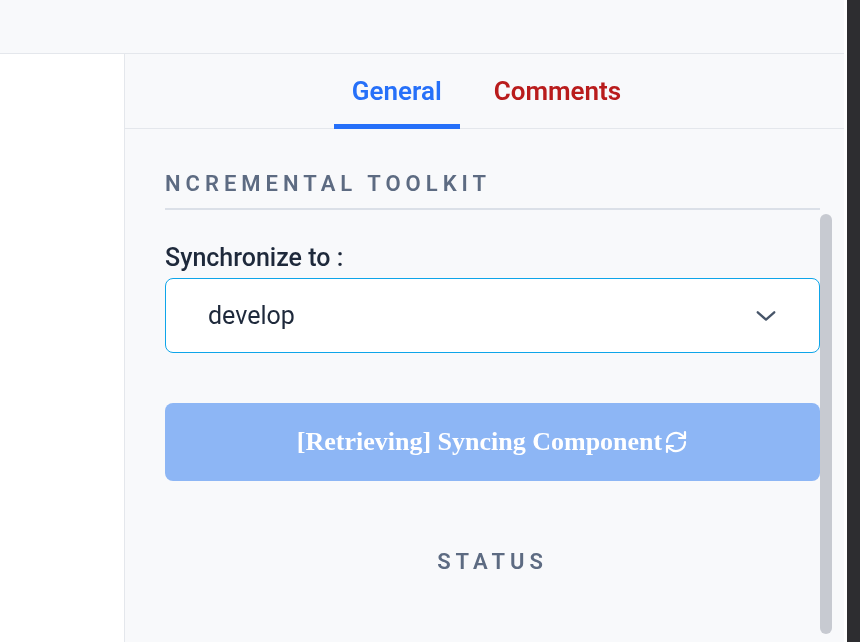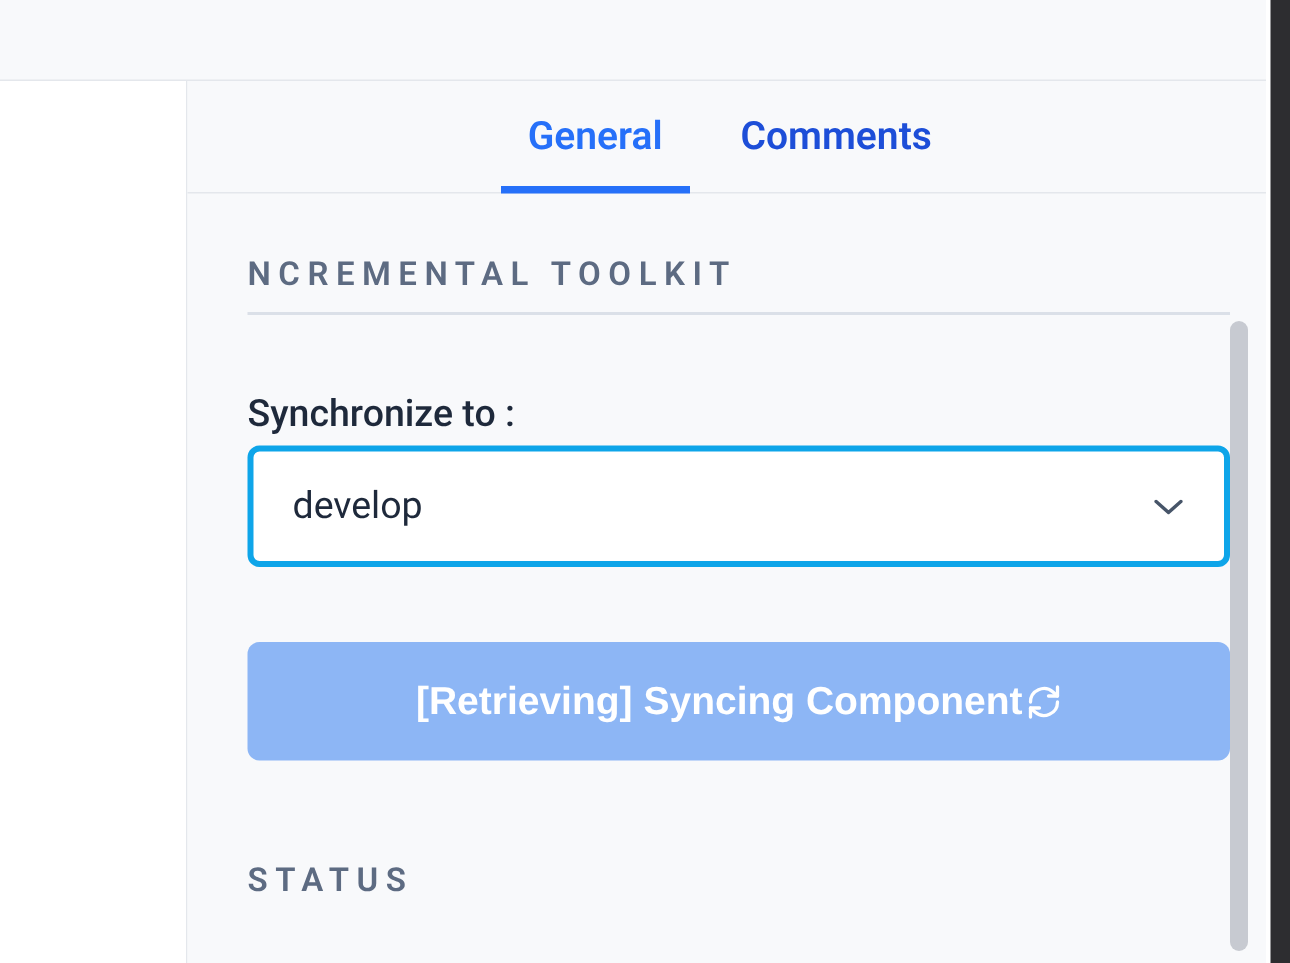--- a/index.html
+++ b/index.html
@@ -50,21 +50,21 @@
       display: flex;
       justify-content: center;
       gap: 52px;
       padding: 22px 12px 0 0;
       border-bottom: 1px solid #e4e7ec;
       align-items: center;
     }
     .tab {
       font-size: 26px;
       font-weight: 600;
-      color: #1d4ed8;
+      color: #b91c1c;
       padding-bottom: 22px;
       cursor: pointer;
       position: relative;
     }
     .tab.active {
       color: #2670f9;
     }
     .tab.active::after {
       content: "";
       position: absolute;
@@ -80,34 +80,34 @@
       flex: 1;
     }
     .section-title {
       font-size: 22px;
       font-weight: 600;
       letter-spacing: 5px;
       color: #5d6b82;
       text-transform: uppercase;
       padding-bottom: 12px;
       border-bottom: 2px solid #dbe0e8;
-      margin-bottom: 52px;
+      margin-bottom: 33px;
     }
     .label-text {
       font-size: 25px;
       color: #1e293b;
       margin-bottom: 6px;
       font-weight: 500;
     }
     .select-box {
       width: 100%;
-      border: 4px solid #0ea5e9;
+      border: 1px solid #0ea5e9;
       border-radius: 8px;
       background: #ffffff;
-      padding: 22px 26px;
+      padding: 22px 42px;
       display: flex;
       justify-content: space-between;
       align-items: center;
       cursor: pointer;
       margin-bottom: 50px;
     }
     .select-value {
       font-size: 25px;
       color: #1e293b;
     }
@@ -120,36 +120,38 @@
       background: #8db6f5;
       border: none;
       border-radius: 8px;
       padding: 24px 20px;
       display: flex;
       justify-content: center;
       align-items: center;
       gap: 2px;
       cursor: pointer;
       margin-bottom: 68px;
+      font-family: Liberation Serif, serif;
     }
     .sync-button-text {
       font-size: 26px;
       font-weight: 600;
       color: #ffffff;
     }
     .sync-icon {
       width: 24px;
       height: 24px;
     }
     .status-title {
       font-size: 22px;
       font-weight: 600;
       letter-spacing: 5px;
       color: #5d6b82;
       text-transform: uppercase;
+      text-align: center;
     }
     .right-scrollbar-track {
       position: absolute;
       right: 28px;
       top: 160px;
       width: 12px;
       height: 420px;
       background: #c7cad1;
       border-radius: 6px;
     }

